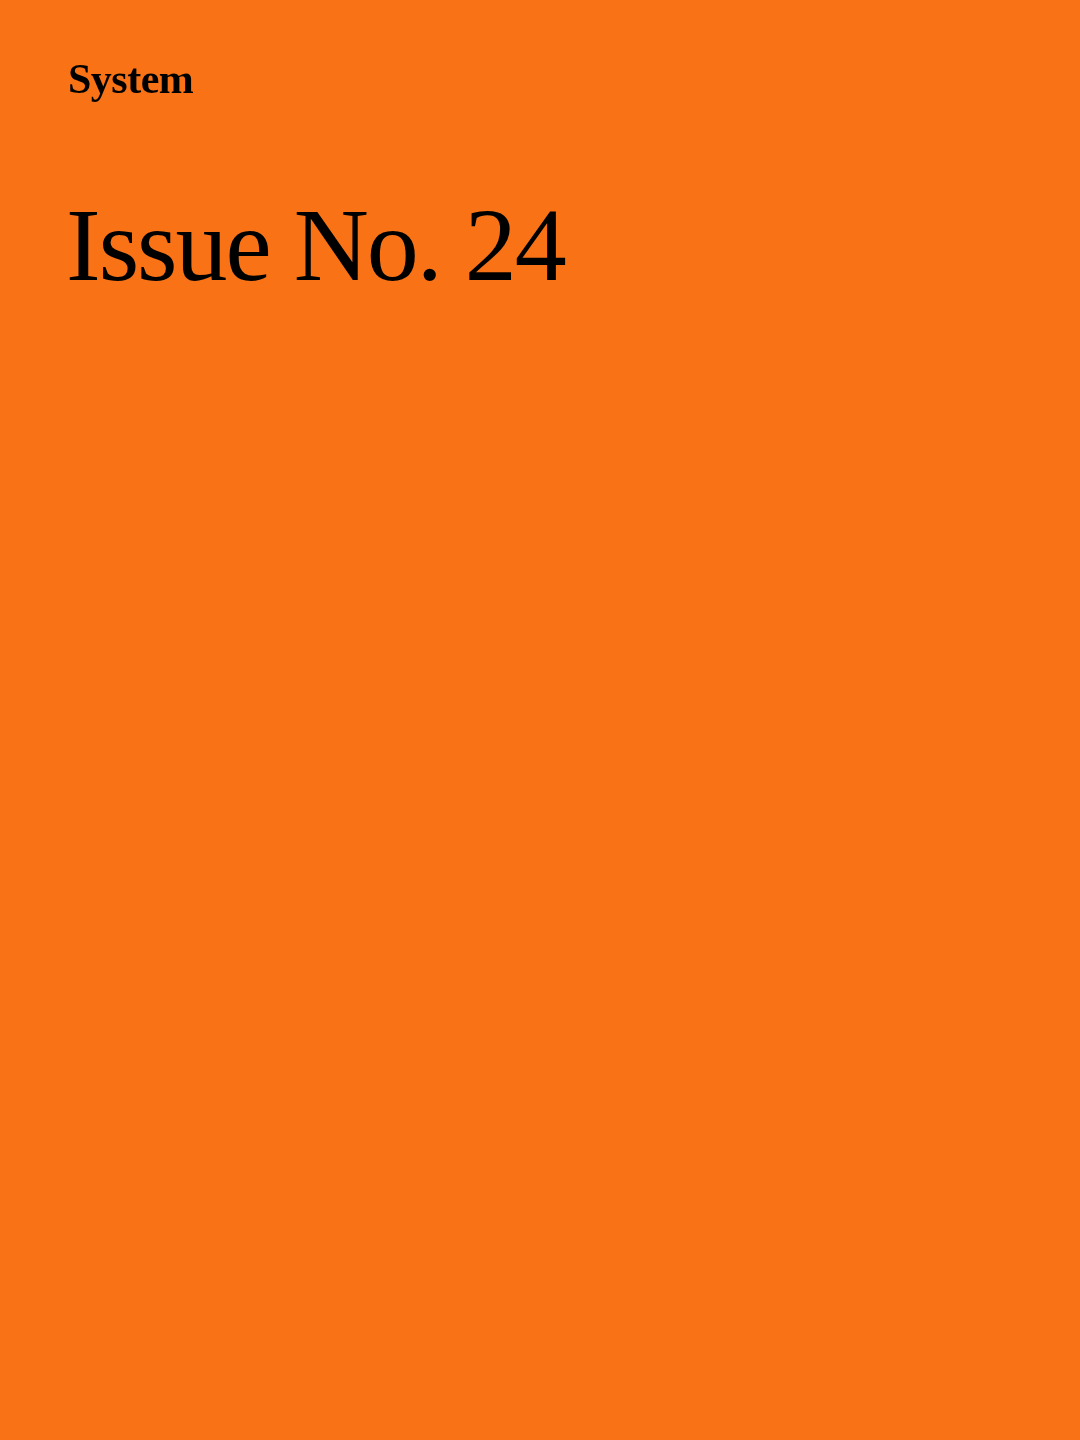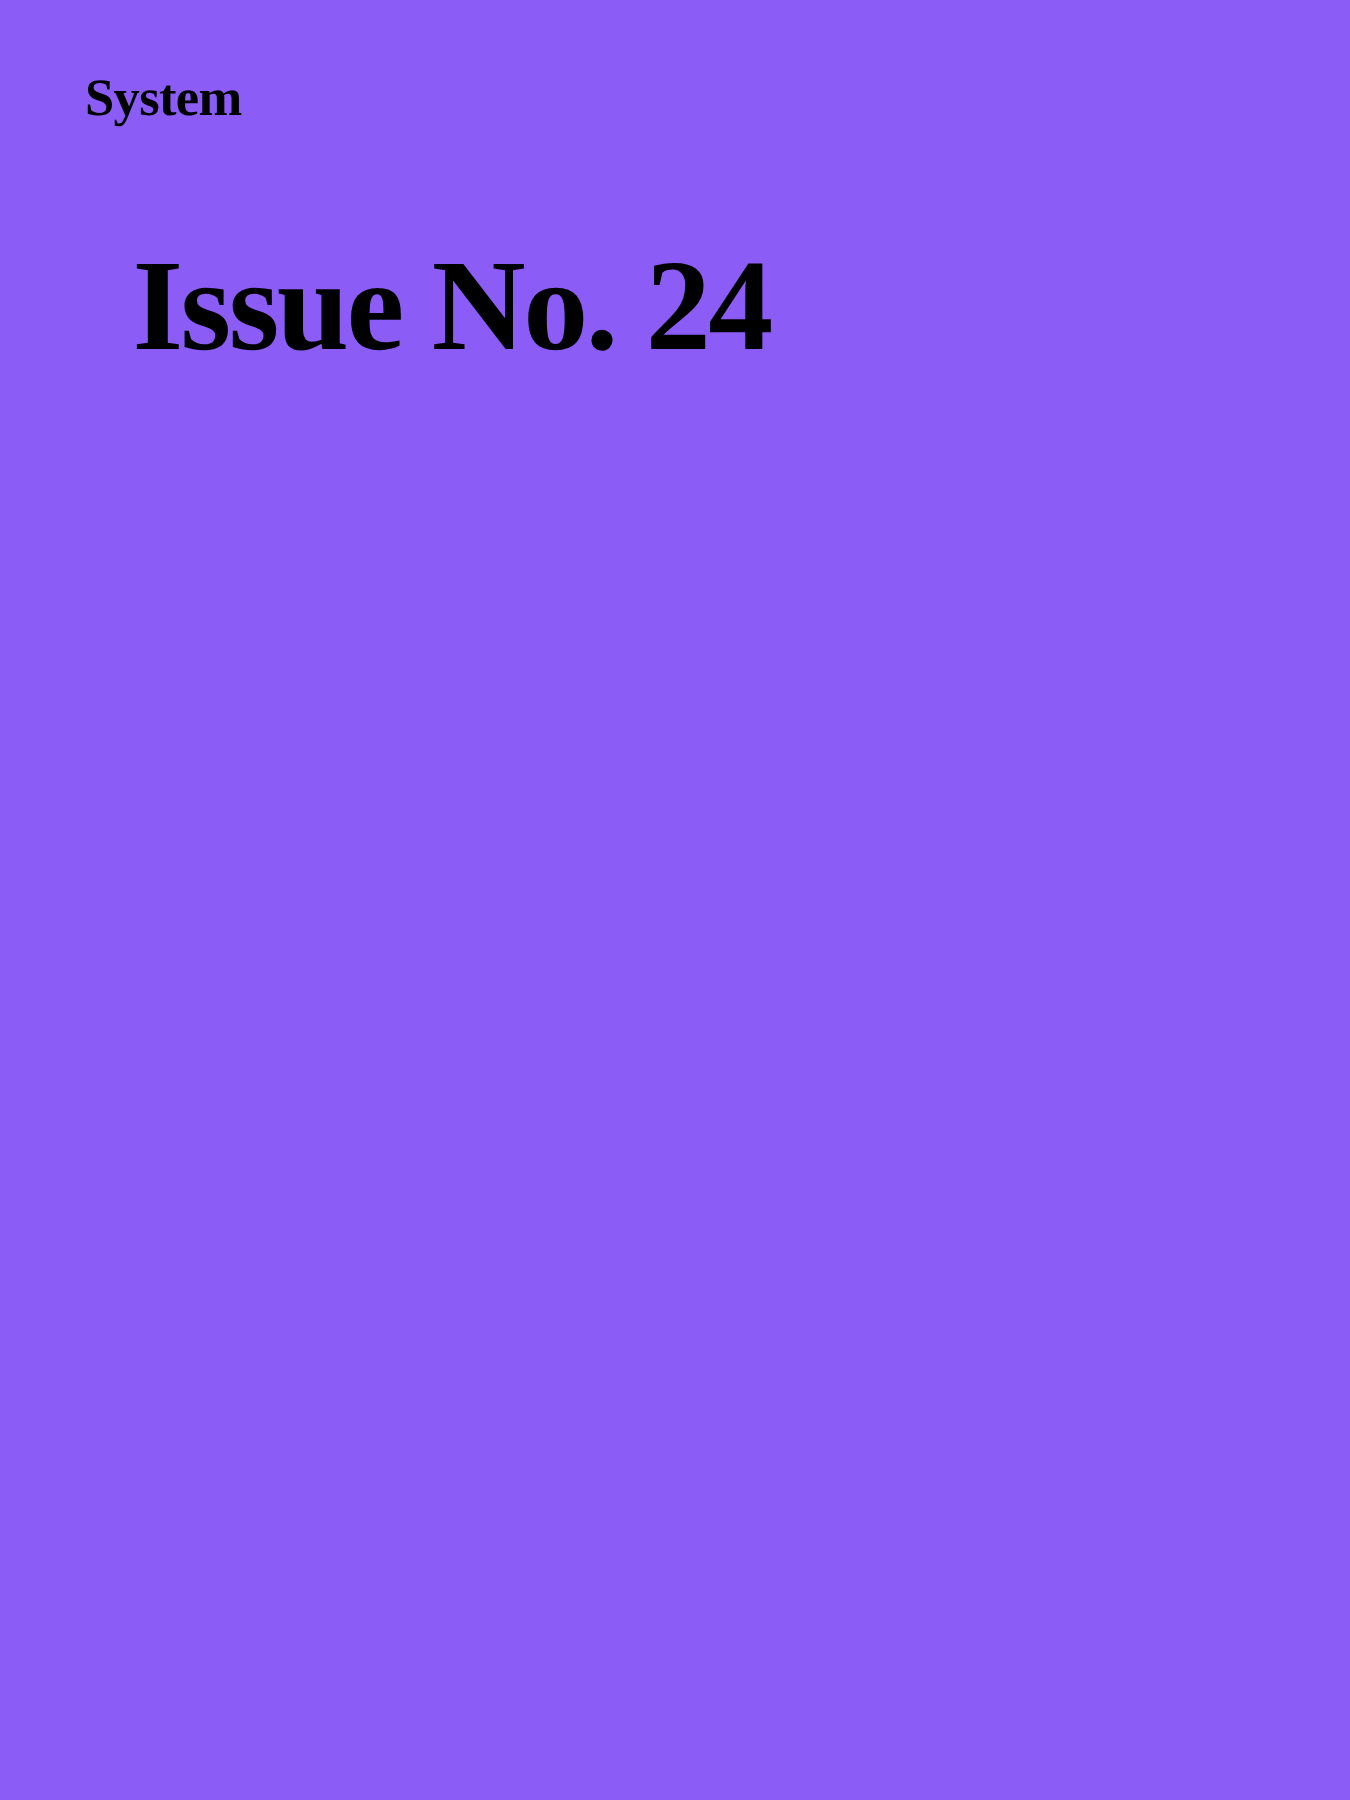--- a/index.html
+++ b/index.html
@@ -11,46 +11,45 @@
     width: 1080px;
     height: 1440px;
     overflow: hidden;
     font-family: "Liberation Serif", "DejaVu Serif", serif;
     color: #000000;
     position: relative;
   }
   .page {
     position: absolute;
     inset: 0;
-    background: #8b5cf6;
+    background: #f97316;
   }
   .brand {
     position: absolute;
     left: 68px;
     top: 58px;
     font-family: "Liberation Serif", "DejaVu Serif", serif;
     font-weight: 700;
     font-size: 42px;
     line-height: 1;
     letter-spacing: -0.5px;
     color: #000000;
     white-space: nowrap;
   }
   .headline {
     position: absolute;
     left: 66px;
     top: 190px;
     width: 900px;
     font-family: "Liberation Serif", "DejaVu Serif", serif;
-    font-weight: 700;
+    font-weight: 400;
     font-size: 104px;
     line-height: 1.06;
     letter-spacing: -2px;
     color: #000000;
-    margin-left: 40px;
   }
   .headline .line {
     display: block;
     white-space: nowrap;
   }
 </style>
 </head>
 <body>
 
 <div class="page">

